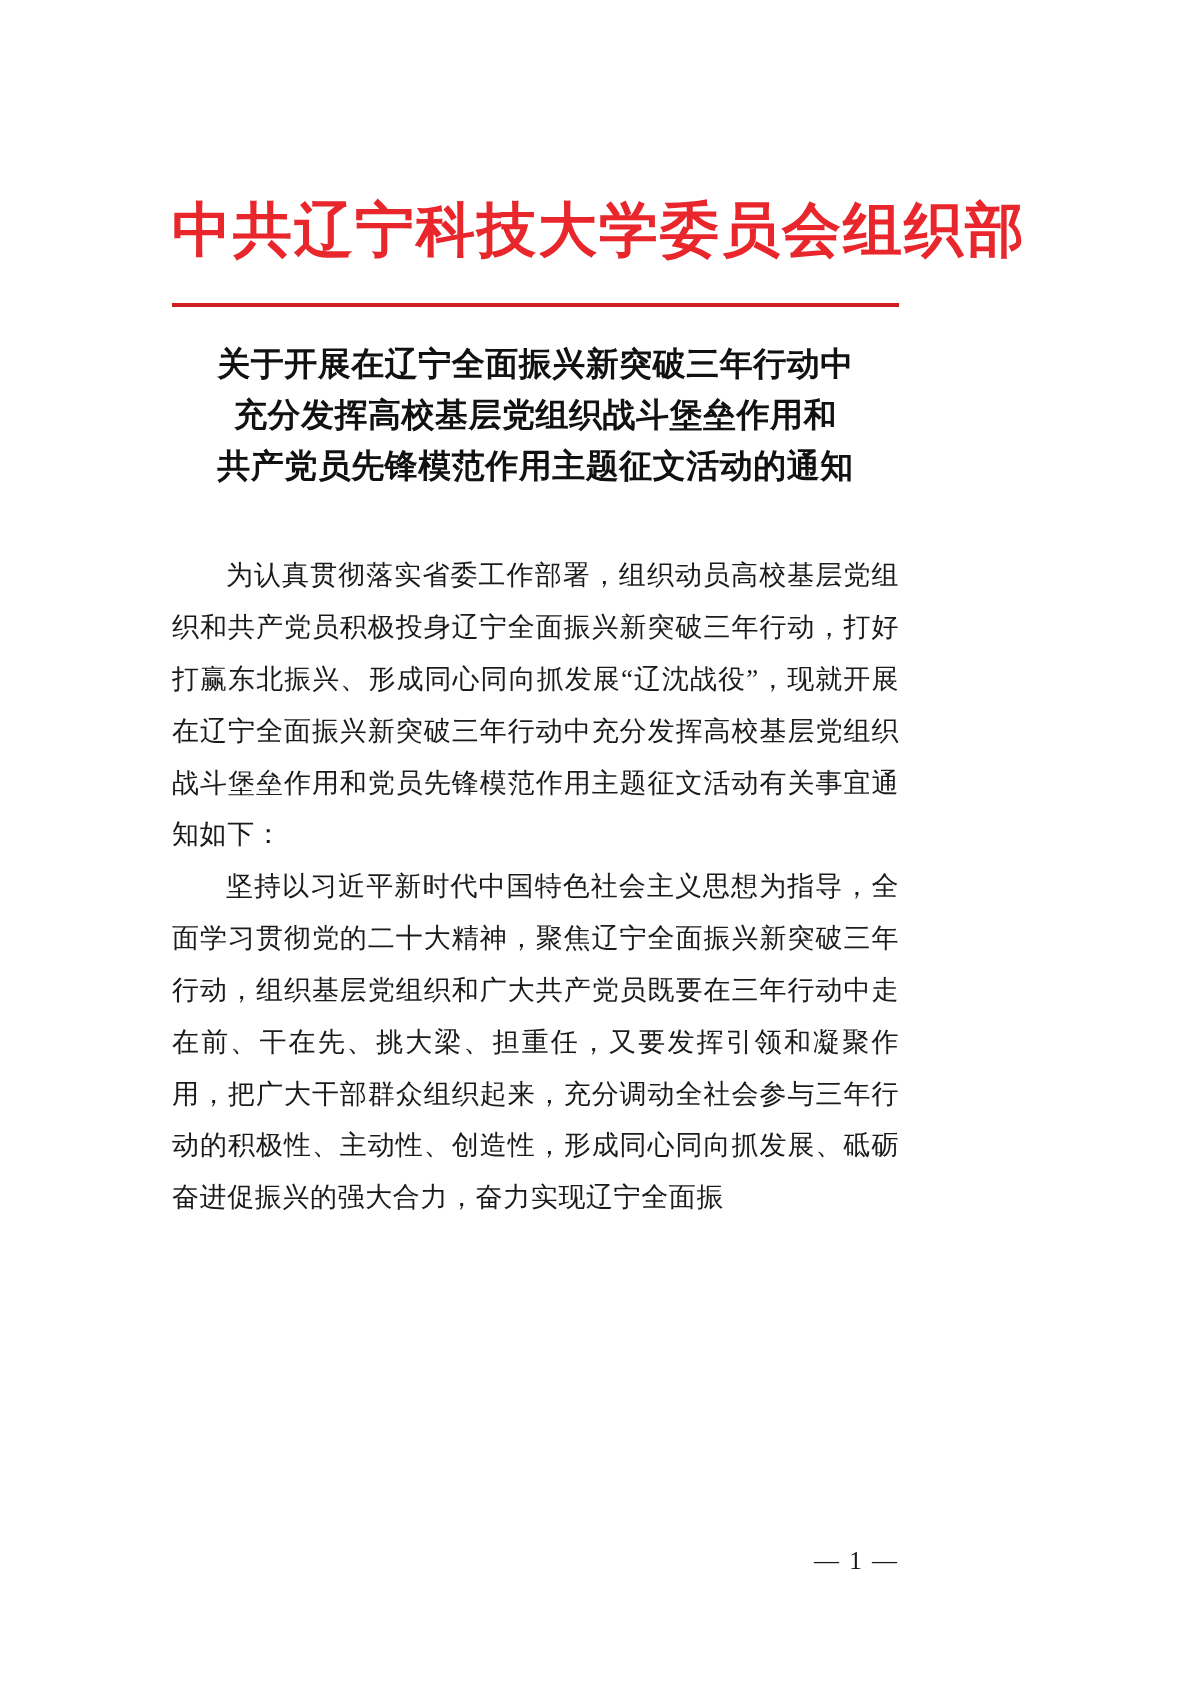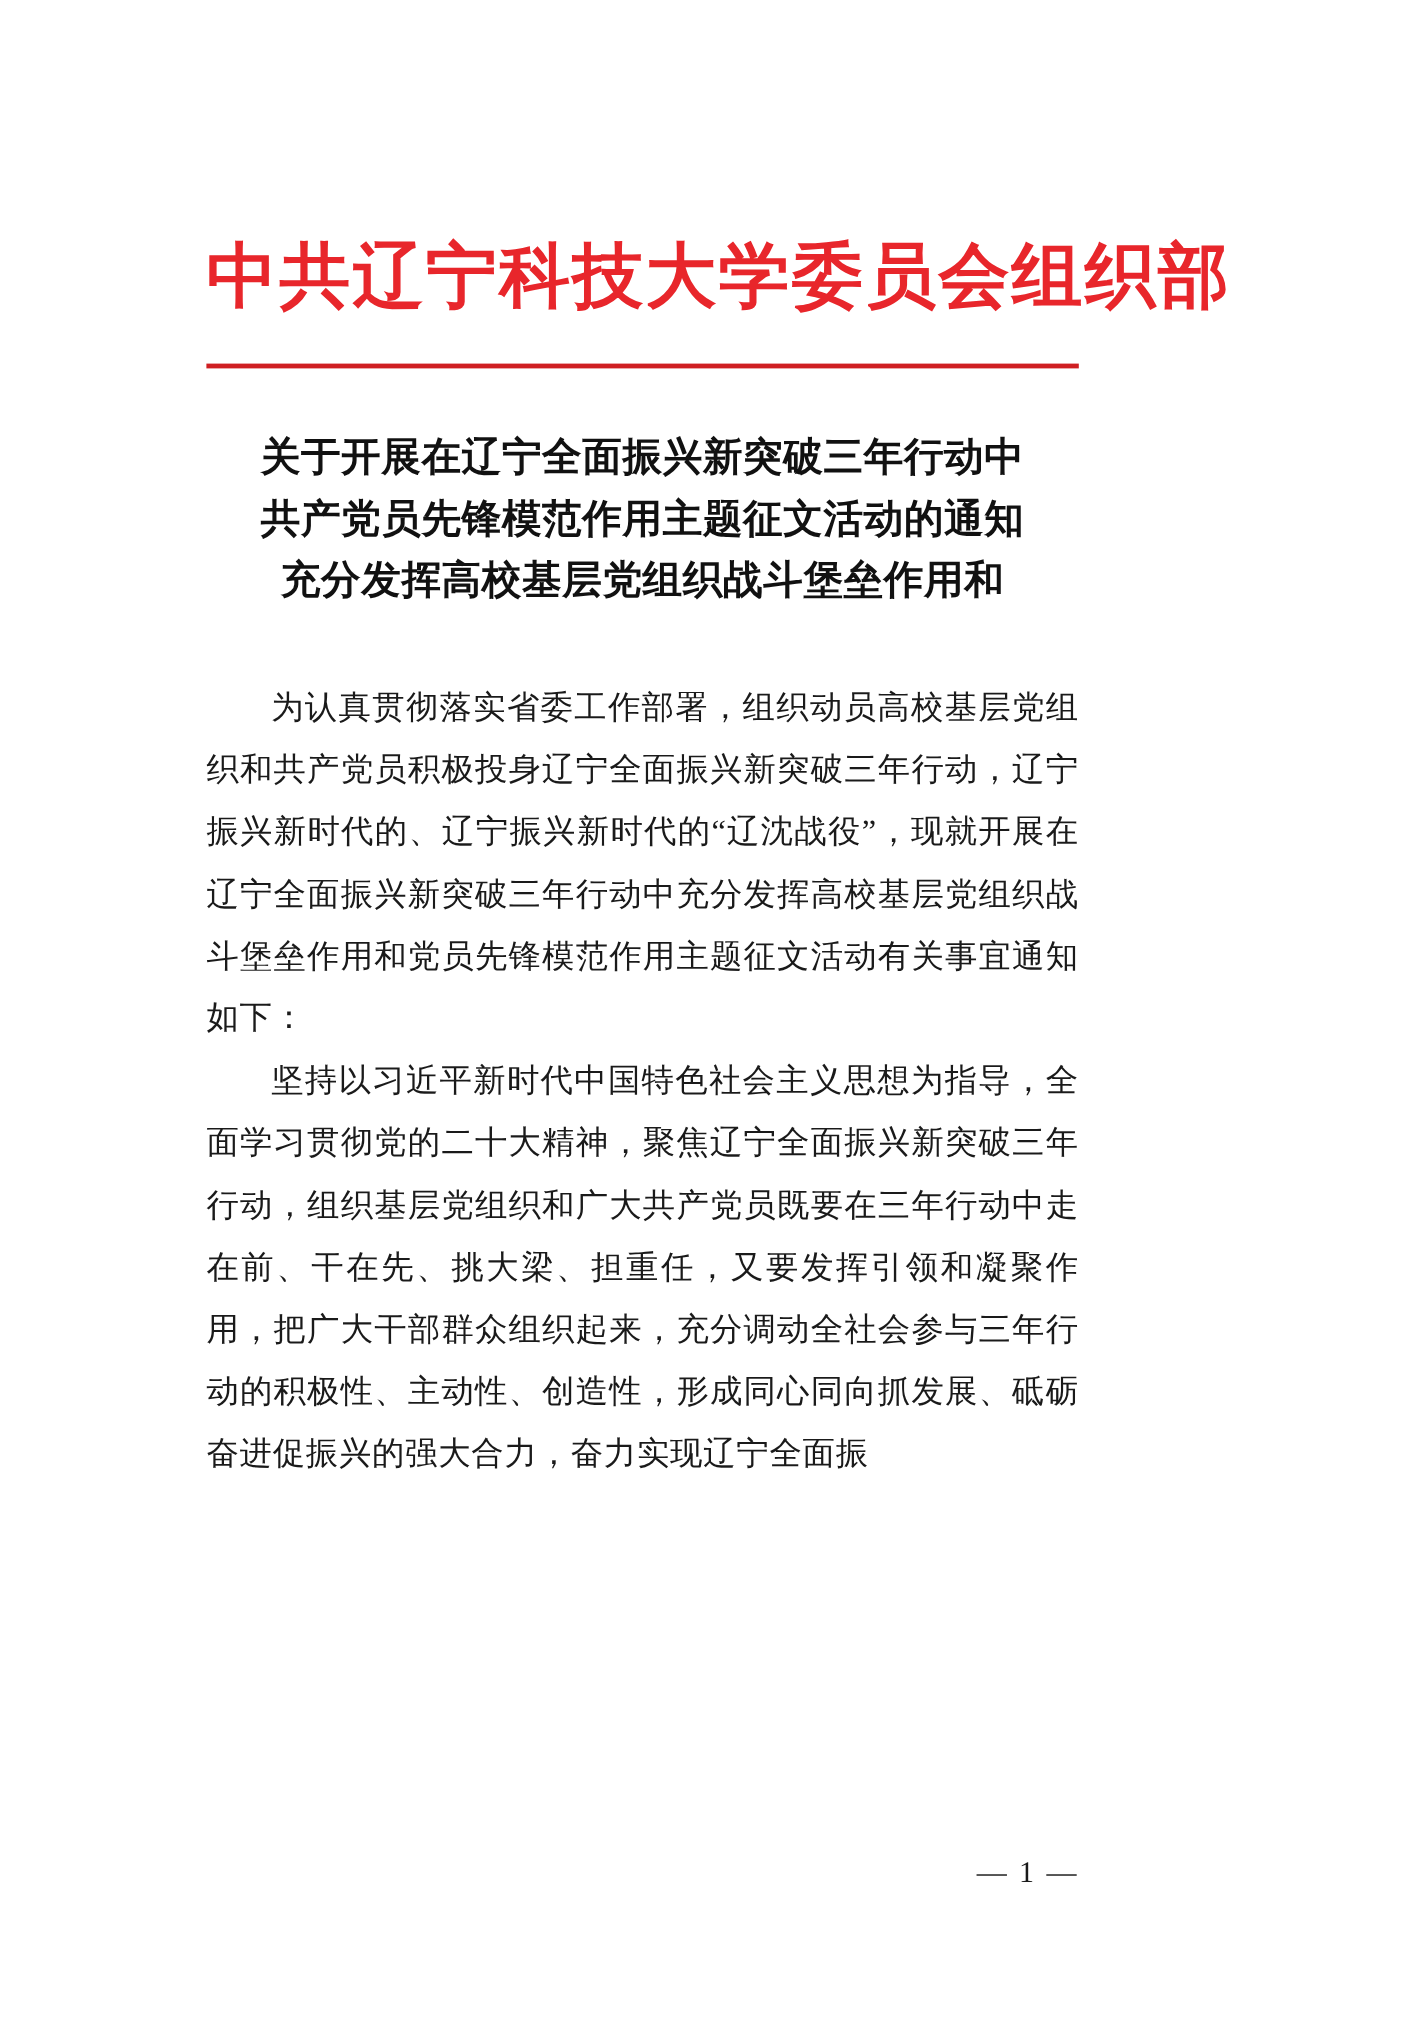--- a/index.html
+++ b/index.html
@@ -33,23 +33,23 @@
     padding-top: 198px;
     white-space: nowrap;
   }
   .red-rule {
     margin-top: 40px;
     height: 4px;
     background: #cf1f22;
     width: 100%;
   }
   .doc-title {
-    margin-top: 48px;
+    margin-top: 34px;
     text-align: center;
-    font-family: Liberation Sans, sans-serif;
+    font-family: Liberation Mono, monospace;
     font-weight: bold;
     font-size: 33px;
     line-height: 1.55;
     color: #111111;
     letter-spacing: 0.5px;
   }
   .doc-title div {
     white-space: nowrap;
   }
   .body-text {
@@ -86,24 +86,24 @@
 <body>
 
 <div class="page">
 
   <div class="masthead">中共辽宁科技大学委员会组织部</div>
 
   <div class="red-rule"></div>
 
   <div class="doc-title">
     <div>关于开展在辽宁全面振兴新突破三年行动中</div>
+    <div>充分发挥高校基层党组织战斗堡垒作用和</div>
     <div>共产党员先锋模范作用主题征文活动的通知</div>
-    <div>充分发挥高校基层党组织战斗堡垒作用和</div>
   </div>
 
   <div class="body-text">
-    <p class="para">为认真贯彻落实省委工作部署，组织动员高校基层党组织和共产党员积极投身辽宁全面振兴新突破三年行动，辽宁振兴新时代的、辽宁振兴新时代的“辽沈战役”，现就开展在辽宁全面振兴新突破三年行动中充分发挥高校基层党组织战斗堡垒作用和党员先锋模范作用主题征文活动有关事宜通知如下：</p>
+    <p class="para">为认真贯彻落实省委工作部署，组织动员高校基层党组织和共产党员积极投身辽宁全面振兴新突破三年行动，打好打赢东北振兴、形成同心同向抓发展“辽沈战役”，现就开展在辽宁全面振兴新突破三年行动中充分发挥高校基层党组织战斗堡垒作用和党员先锋模范作用主题征文活动有关事宜通知如下：</p>
     <p class="para">坚持以习近平新时代中国特色社会主义思想为指导，全面学习贯彻党的二十大精神，聚焦辽宁全面振兴新突破三年行动，组织基层党组织和广大共产党员既要在三年行动中走在前、干在先、挑大梁、担重任，又要发挥引领和凝聚作用，把广大干部群众组织起来，充分调动全社会参与三年行动的积极性、主动性、创造性，形成同心同向抓发展、砥砺奋进促振兴的强大合力，奋力实现辽宁全面振</p>
   </div>
 
   <div class="page-number">— 1 —</div>
 
 </div>
 
 </body></html>

